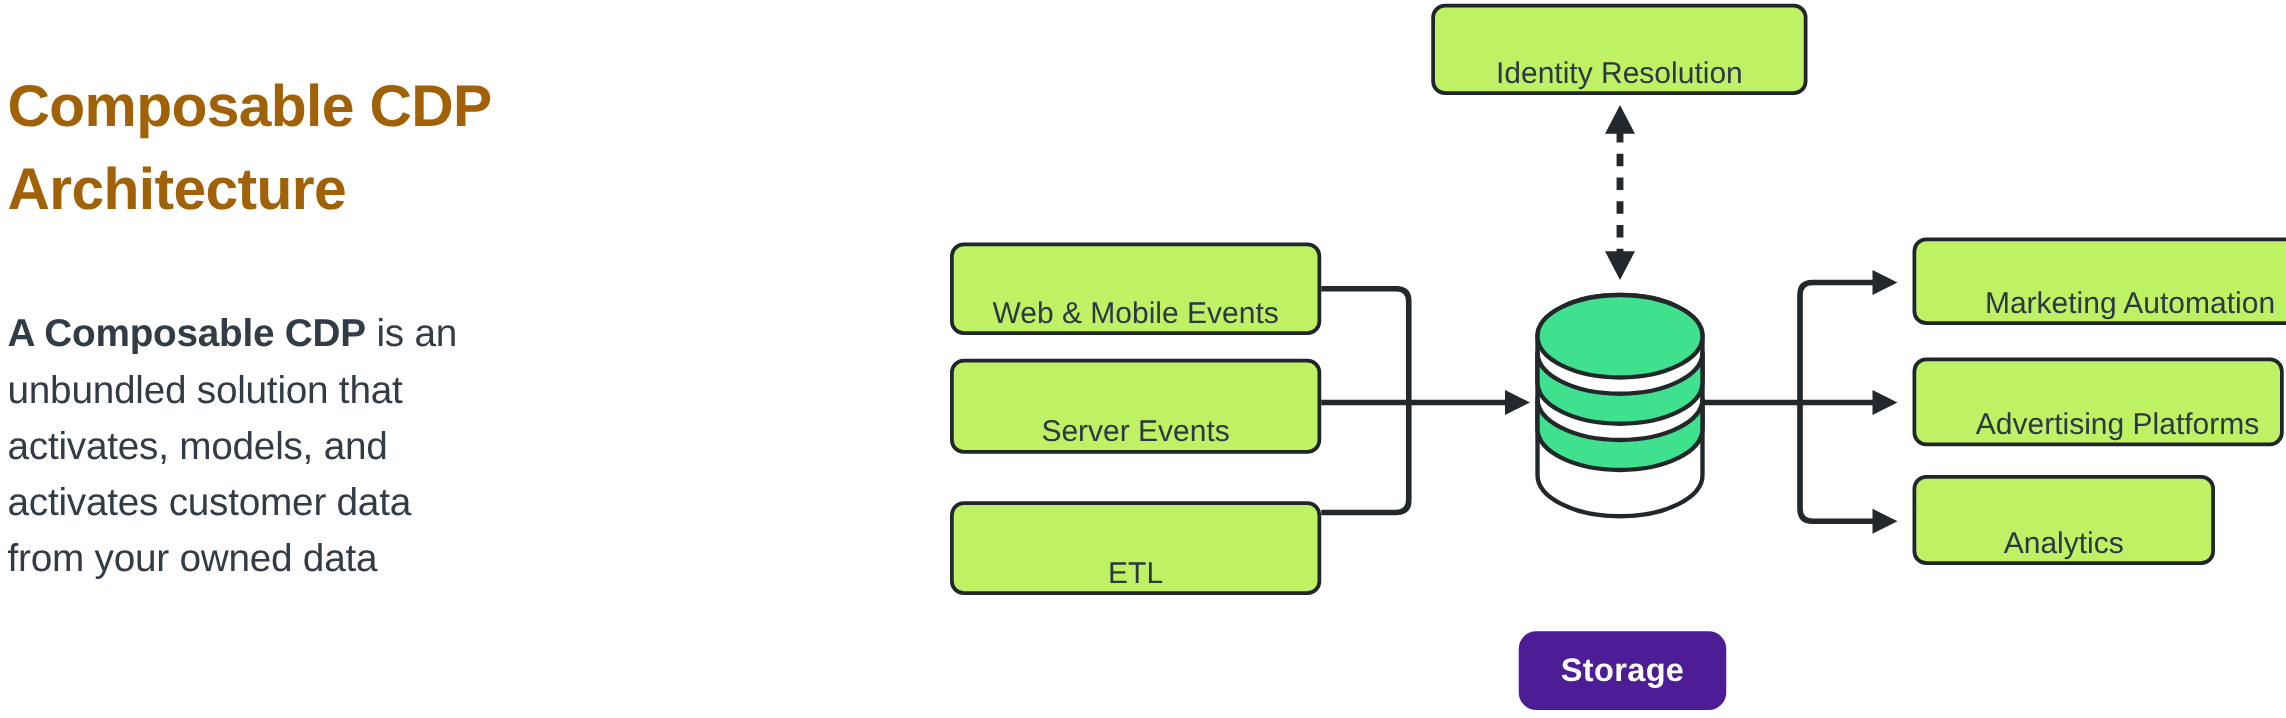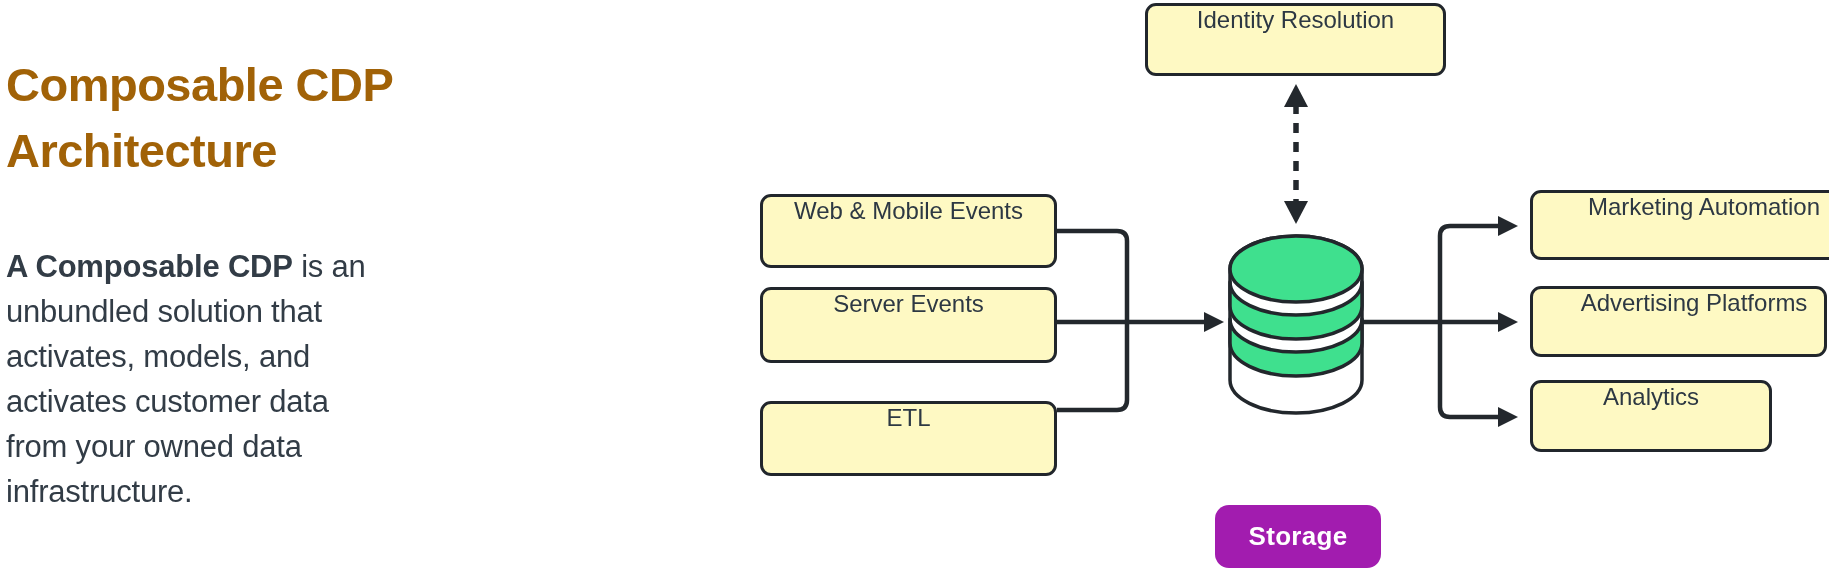--- a/index.html
+++ b/index.html
@@ -18,36 +18,36 @@
   }
   .intro-paragraph{
     position:absolute;left:6px;top:244px;
     font-size:31px;font-weight:400;line-height:45px;
     letter-spacing:-0.2px;color:#323c46;
   }
   .intro-paragraph b{font-weight:700;}
   
   .node{
     position:absolute;
-    background:#fef9c3;
+    background:#bef264;
     border:3.5px solid #21262c;
     border-radius:11px;
-    display:flex;align-items:flex-start;justify-content:center;
+    display:flex;align-items:flex-end;justify-content:center;
     font-size:24px;font-weight:500;color:#2d3843;
     box-sizing:border-box;
     z-index:3;
   }
   .dw-label{
     position:absolute;left:1146px;top:445px;width:300px;
     text-align:center;font-size:27px;font-weight:700;color:#2d3843;
     z-index:3;
   }
   .storage-badge{
     position:absolute;left:1215px;top:505px;width:166px;height:63px;
-    background:#a21caf;border-radius:14px;
+    background:#4c1d95;border-radius:14px;
     display:flex;align-items:center;justify-content:center;
     font-size:26px;font-weight:600;color:#ffffff;letter-spacing:0.3px;
     z-index:3;
   }
   .connectors{position:absolute;left:0;top:0;z-index:1;}
   .db-icon{position:absolute;left:1226px;top:230px;z-index:2;}
 </style>
 </head>
 <body>
 
@@ -57,21 +57,20 @@
     <div>Composable CDP</div>
     <div>Architecture</div>
   </div>
 
   <div class="intro-paragraph">
     <div><b>A Composable CDP</b><span> is an</span></div>
     <div>unbundled solution that</div>
     <div>activates, models, and</div>
     <div>activates customer data</div>
     <div>from your owned data</div>
-    <div>infrastructure.</div>
   </div>
 
   <svg class="connectors" width="1829" height="574" viewBox="0 0 1829 574">
     <g stroke="#23282d" stroke-width="4.5" fill="none">
 
       <path d="M1057,231 H1117 Q1127,231 1127,241 V400 Q1127,410 1117,410 H1057"></path>
 
       <path d="M1057,322 H1206"></path>
 
       <path d="M1362,322 H1500"></path>

